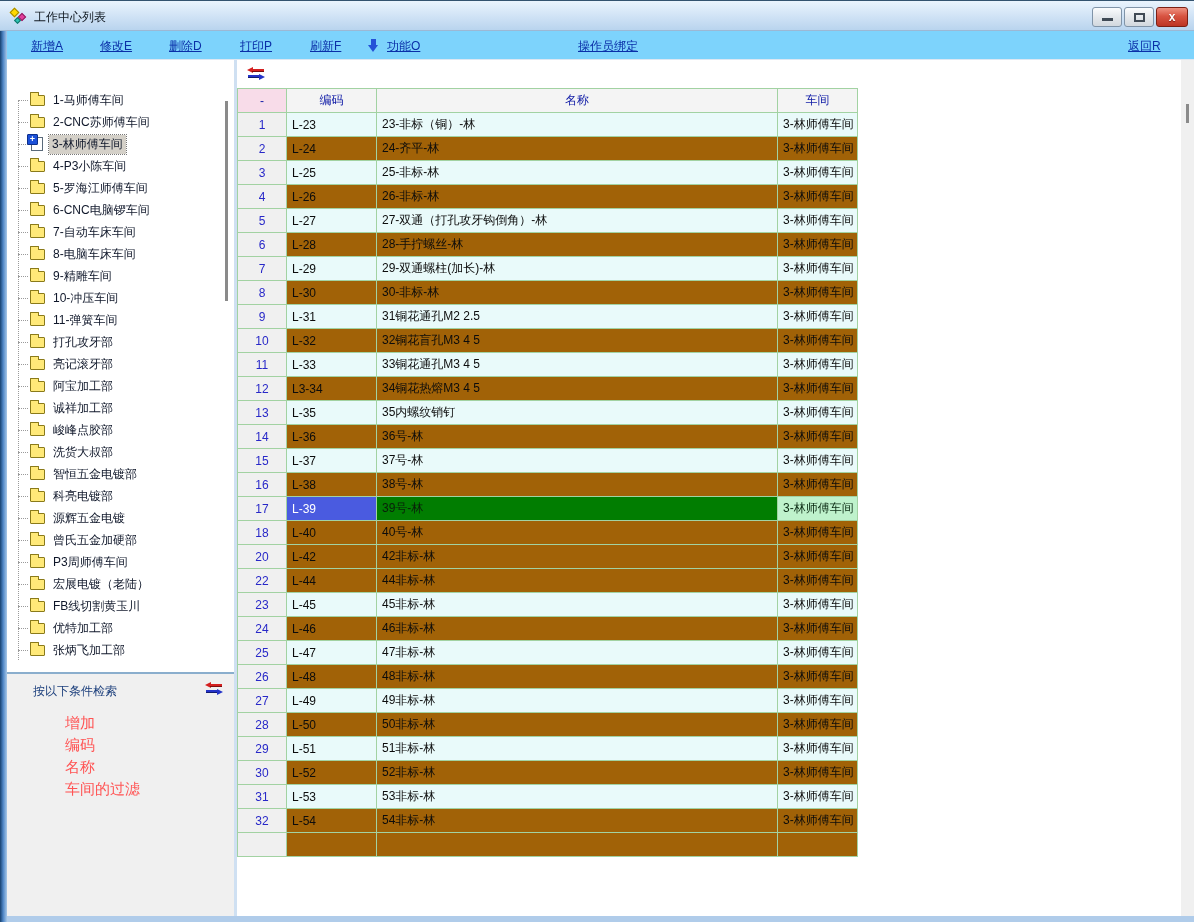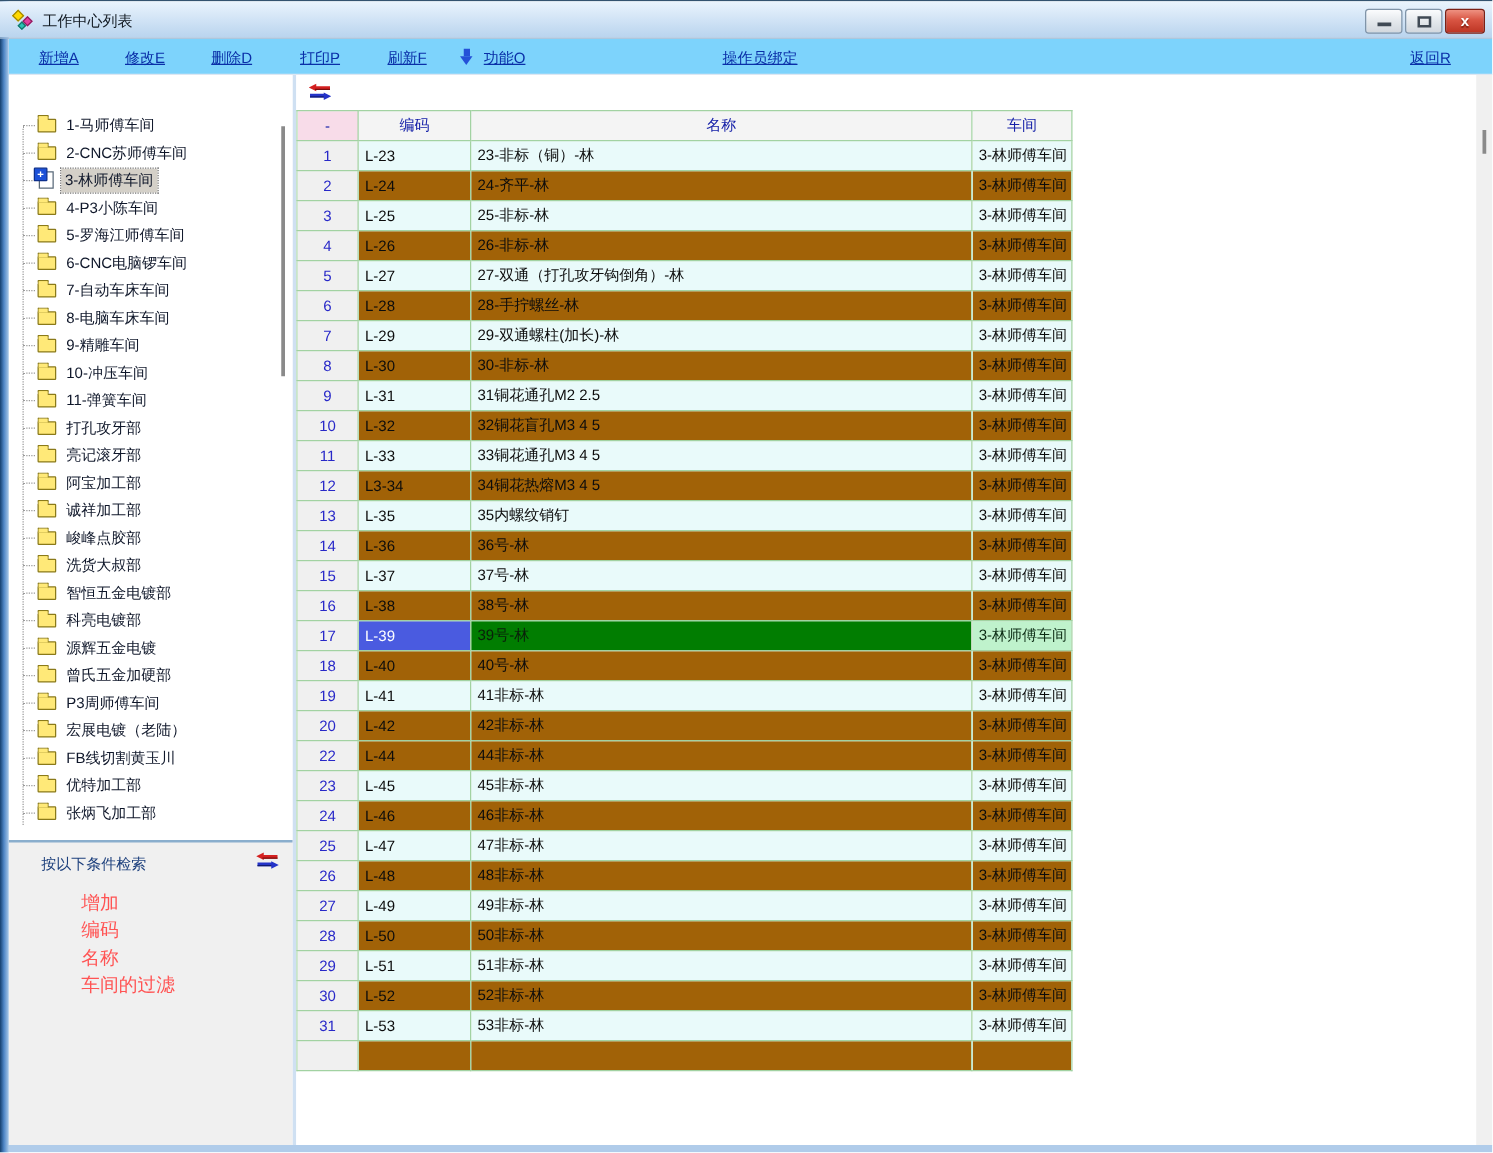--- a/index.html
+++ b/index.html
@@ -416,26 +416,20 @@
             <td class="code">L-39</td>
             <td class="name">39号-林</td>
             <td class="shop">3-林师傅车间</td>
           </tr>
           <tr class="even">
             <td class="num">18</td>
             <td class="code">L-40</td>
             <td class="name">40号-林</td>
             <td class="shop">3-林师傅车间</td>
           </tr>
-          <tr class="odd">
-            <td class="num">19</td>
-            <td class="code">L-41</td>
-            <td class="name">41非标-林</td>
-            <td class="shop">3-林师傅车间</td>
-          </tr>
           <tr class="even">
             <td class="num">20</td>
             <td class="code">L-42</td>
             <td class="name">42非标-林</td>
             <td class="shop">3-林师傅车间</td>
           </tr>
           <tr class="even">
             <td class="num">22</td>
             <td class="code">L-44</td>
             <td class="name">44非标-林</td>
@@ -486,20 +480,26 @@
           <tr class="even">
             <td class="num">30</td>
             <td class="code">L-52</td>
             <td class="name">52非标-林</td>
             <td class="shop">3-林师傅车间</td>
           </tr>
           <tr class="odd">
             <td class="num">31</td>
             <td class="code">L-53</td>
             <td class="name">53非标-林</td>
+            <td class="shop">3-林师傅车间</td>
+          </tr>
+          <tr class="even">
+            <td class="num">32</td>
+            <td class="code">L-54</td>
+            <td class="name">54非标-林</td>
             <td class="shop">3-林师傅车间</td>
           </tr>
           <tr class="even">
             <td class="num"></td>
             <td class="code"></td>
             <td class="name"></td>
             <td class="shop"></td>
           </tr>
         </tbody>
     </table>

